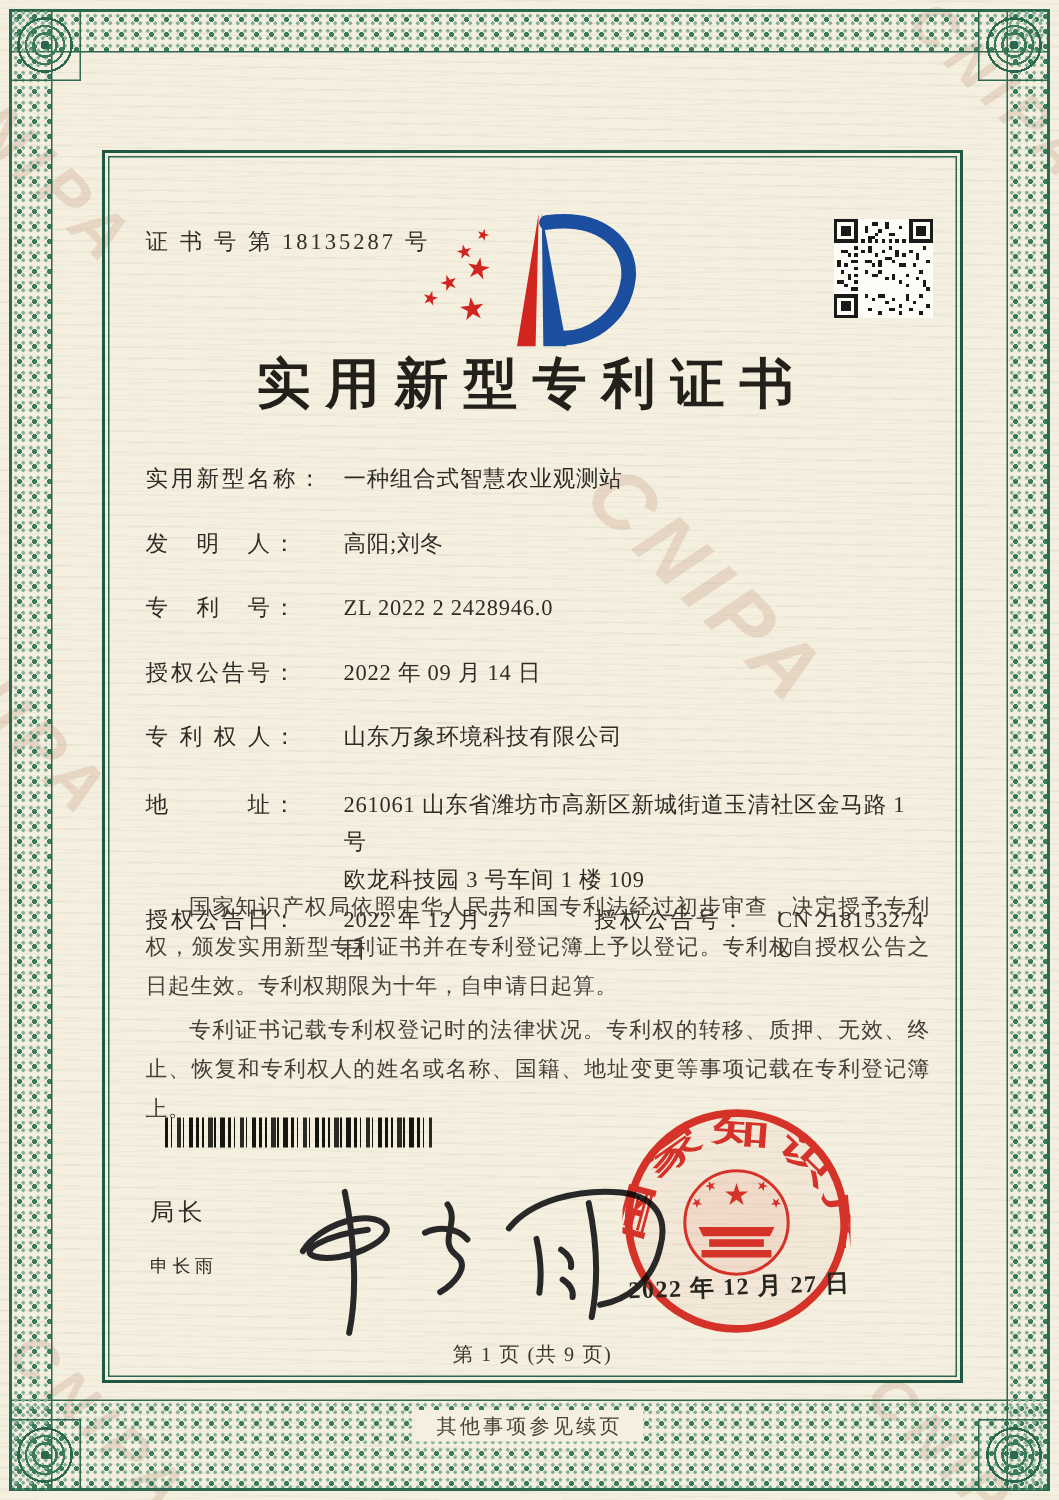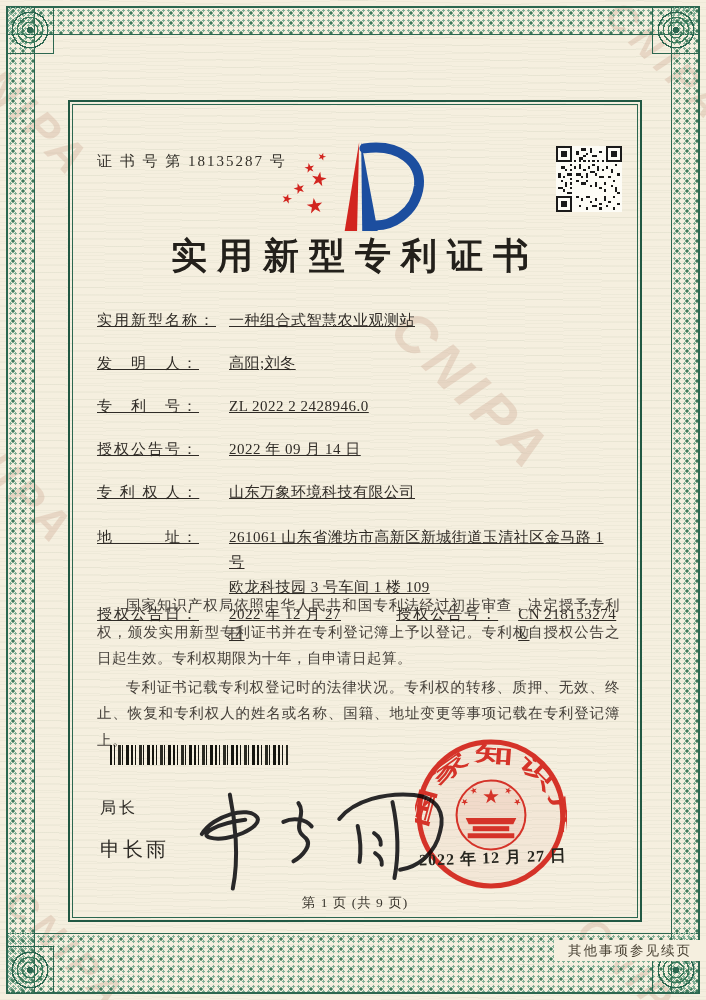--- a/index.html
+++ b/index.html
@@ -37,46 +37,46 @@
   .inner-box{position:absolute;z-index:2;left:68px;top:100px;width:570px;height:818px;
     border:2.5px solid #215843;}
   .inner-box::before{content:"";position:absolute;inset:2px;border:1px solid #2c6750;pointer-events:none;}
   .cert-no{position:absolute;left:27px;top:40px;font-size:15px;letter-spacing:2px;color:#33302a;margin-top:10px;}
   .logo{position:absolute;left:50%;transform:translateX(-50%);top:34px;width:156px;height:98px;}
   .qr{position:absolute;left:486px;top:44px;width:66px;height:66px;}
   .title{position:absolute;left:0;right:0;top:130px;text-align:center;
     font-size:36px;font-weight:700;letter-spacing:10px;color:#23201b;}
   
   .fields{position:absolute;left:27px;right:20px;top:208px;font-size:15px;}
-  .frow{display:flex;line-height:20px;margin-bottom:23px;text-decoration:underline;}
+  .frow{display:flex;line-height:20px;margin-bottom:23px;}
   .frow.addr{line-height:25px;margin-bottom:4px;}
   .lbl{flex:0 0 132px;letter-spacing:2px;color:#2f2b26;}
   .val{letter-spacing:.5px;}
   .grant .pair2{margin-left:42px;display:flex;}
   .grant .pair2 .lbl{flex:0 0 auto;margin-right:20px;}
   
   .paras{position:absolute;left:27px;right:20px;top:490px;font-size:14.5px;
     line-height:26.5px;color:#45403a;text-align:justify;letter-spacing:.5px;}
   .paras p{margin:0;text-indent:2em;}
   .paras p + p{margin-top:2px;}
   
   .barcode{position:absolute;left:40px;top:643px;width:178px;height:20px;background:
     repeating-linear-gradient(90deg,
       #15150f 0 2px, transparent 2px 4px, #15150f 4px 5px, transparent 5px 8px,
       #2a2a22 8px 11px, transparent 11px 12px, #15150f 12px 13px, transparent 13px 16px,
       #15150f 16px 19px, transparent 19px 21px);}
   .officer-title{position:absolute;left:30px;top:696px;font-size:16px;letter-spacing:3px;color:#2e2b26;}
-  .officer-name{position:absolute;left:30px;top:734px;font-size:20px;letter-spacing:3px;color:#2e2b26;}
+  .officer-name{position:absolute;left:30px;top:734px;font-size:12px;letter-spacing:3px;color:#2e2b26;}
   .signature{position:absolute;left:118px;top:672px;width:280px;height:118px;transform:rotate(-3deg);}
   .seal{position:absolute;left:345px;top:636px;width:152px;height:152px;opacity:.95;mix-blend-mode:multiply;}
   .seal-date{position:absolute;left:341px;top:746px;width:164px;text-align:center;
     font-size:16px;font-weight:700;letter-spacing:1px;color:#26261f;transform:rotate(-2deg);}
   .page-ind{position:absolute;left:0;right:0;top:792px;text-align:center;font-size:13.5px;letter-spacing:1px;color:#3a362e;}
   
-  .footer-note{position:absolute;z-index:5;left:0;right:0;top:942px;text-align:right;font-size:13.5px;color:#4a4335;}
+  .footer-note{position:absolute;z-index:5;left:0;right:0;top:942px;text-align:center;font-size:13.5px;color:#4a4335;}
   .footer-note span{background:#f5efdf;padding:3px 14px;letter-spacing:2px;}
 </style>
 </head>
 <body>
 
 <div class="page">
 
   <div class="wm" style="left:-18px;top:30px;font-size:46px;">CNIPA</div>
   <div class="wm" style="left:628px;top:-8px;font-size:40px;">CNIPA</div>
   <div class="wm" style="left:424px;top:296px;font-size:56px;">CNIPA</div>

